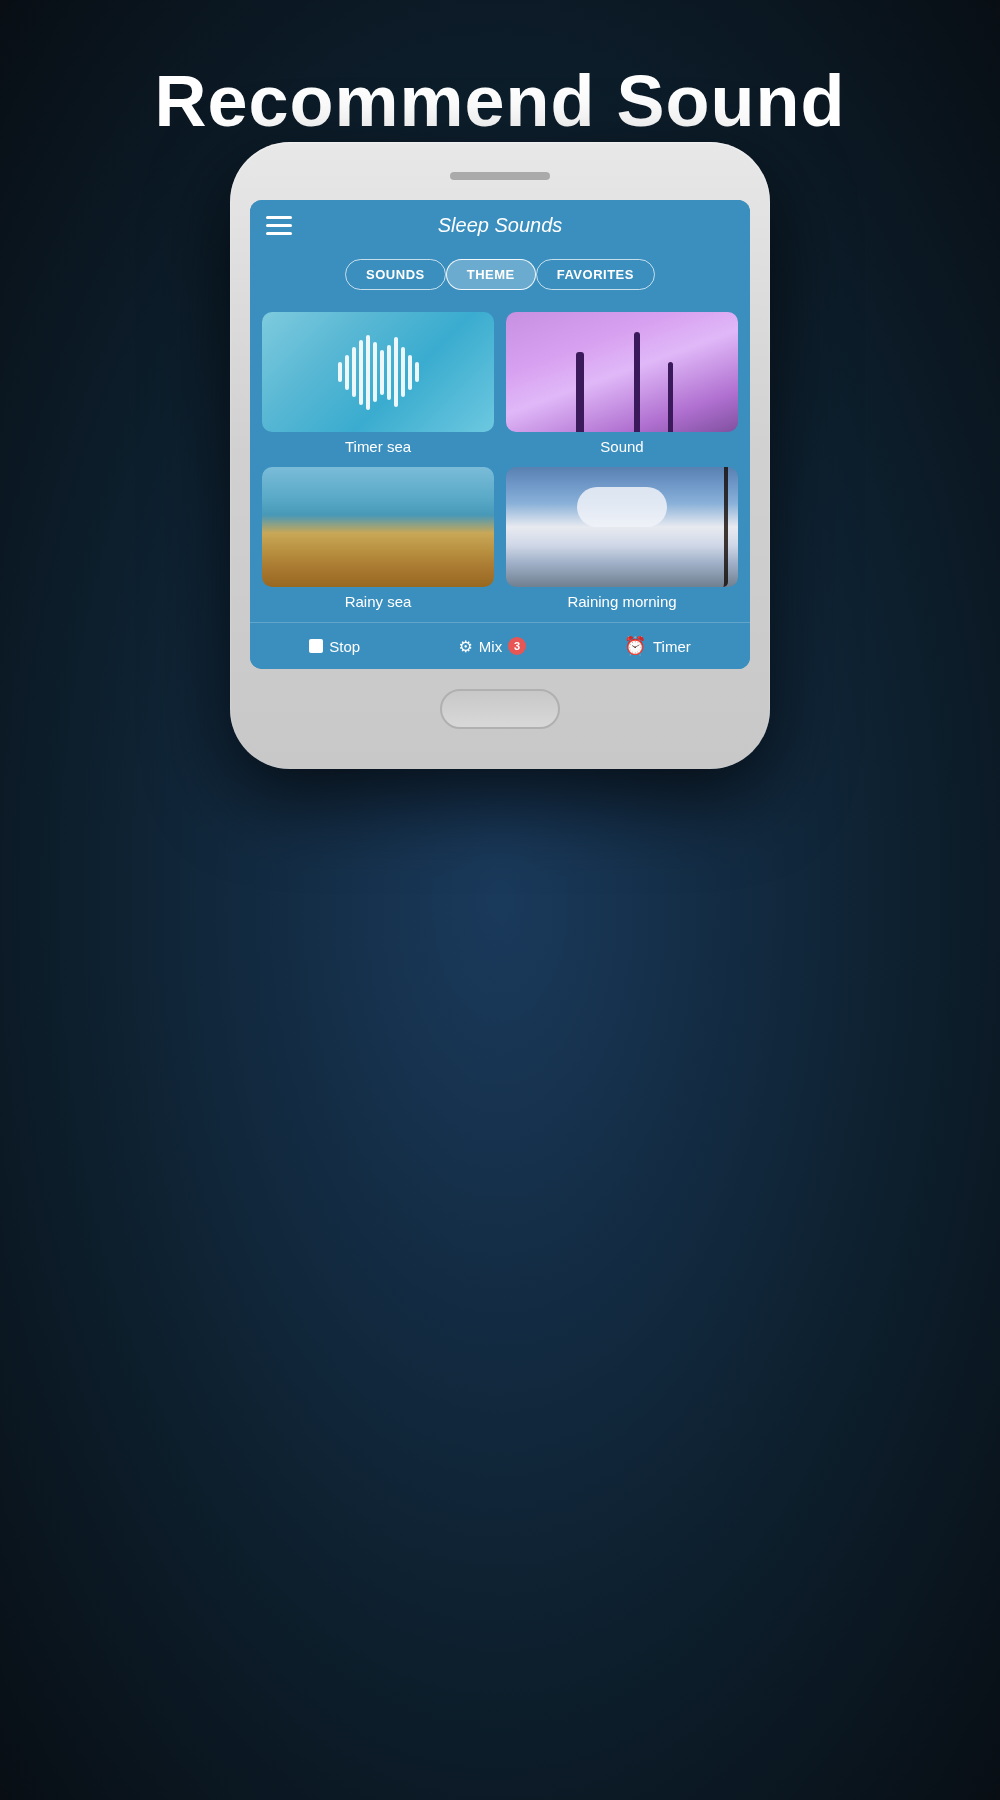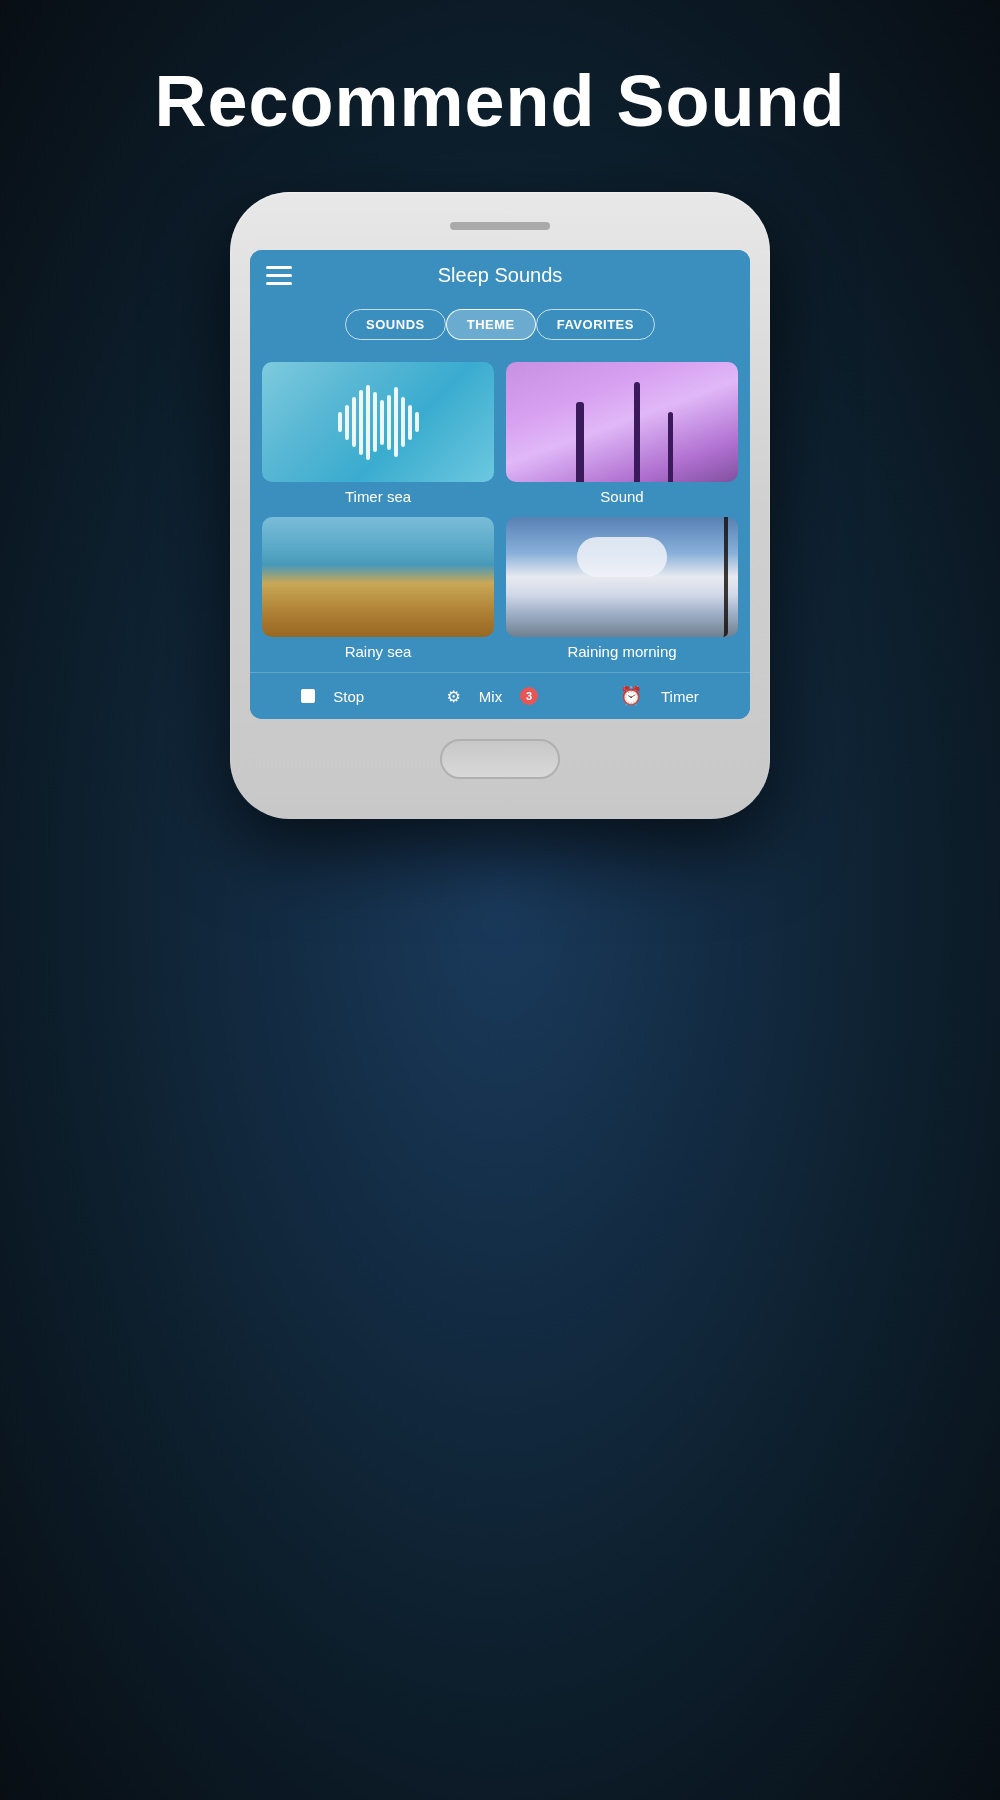--- a/index.html
+++ b/index.html
@@ -14,21 +14,20 @@
       justify-content: flex-start;
       font-family: 'Arial', sans-serif;
       overflow: hidden;
     }
 
     .page-title {
       color: white;
       font-size: 72px;
       font-weight: 900;
       margin-top: 60px;
-      margin-bottom: 50px;
       text-align: center;
       letter-spacing: 1px;
     }
 
     
     .phone-shell {
       width: 540px;
       background: linear-gradient(180deg, #e8e8e8 0%, #d0d0d0 50%, #c8c8c8 100%);
       border-radius: 60px;
       padding: 30px 20px 40px 20px;
@@ -75,20 +74,21 @@
       width: 26px;
       height: 3px;
       background: white;
       border-radius: 2px;
     }
 
     .app-title {
       color: white;
       font-size: 20px;
       font-weight: 400;
+      font-style: italic;
     }
 
     
     .tab-bar {
       background: #3a8fbf;
       display: flex;
       justify-content: center;
       gap: 0;
       padding: 8px 12px 12px 12px;
     }
@@ -206,21 +206,21 @@
       display: flex;
       justify-content: space-around;
       align-items: center;
       padding: 12px 10px;
       border-top: 1px solid rgba(255,255,255,0.2);
     }
 
     .bottom-btn {
       display: flex;
       align-items: center;
-      gap: 18px;
+      gap: 6px;
       color: white;
       font-size: 15px;
       cursor: pointer;
     }
 
     .stop-icon {
       width: 14px;
       height: 14px;
       background: white;
       border-radius: 2px;

